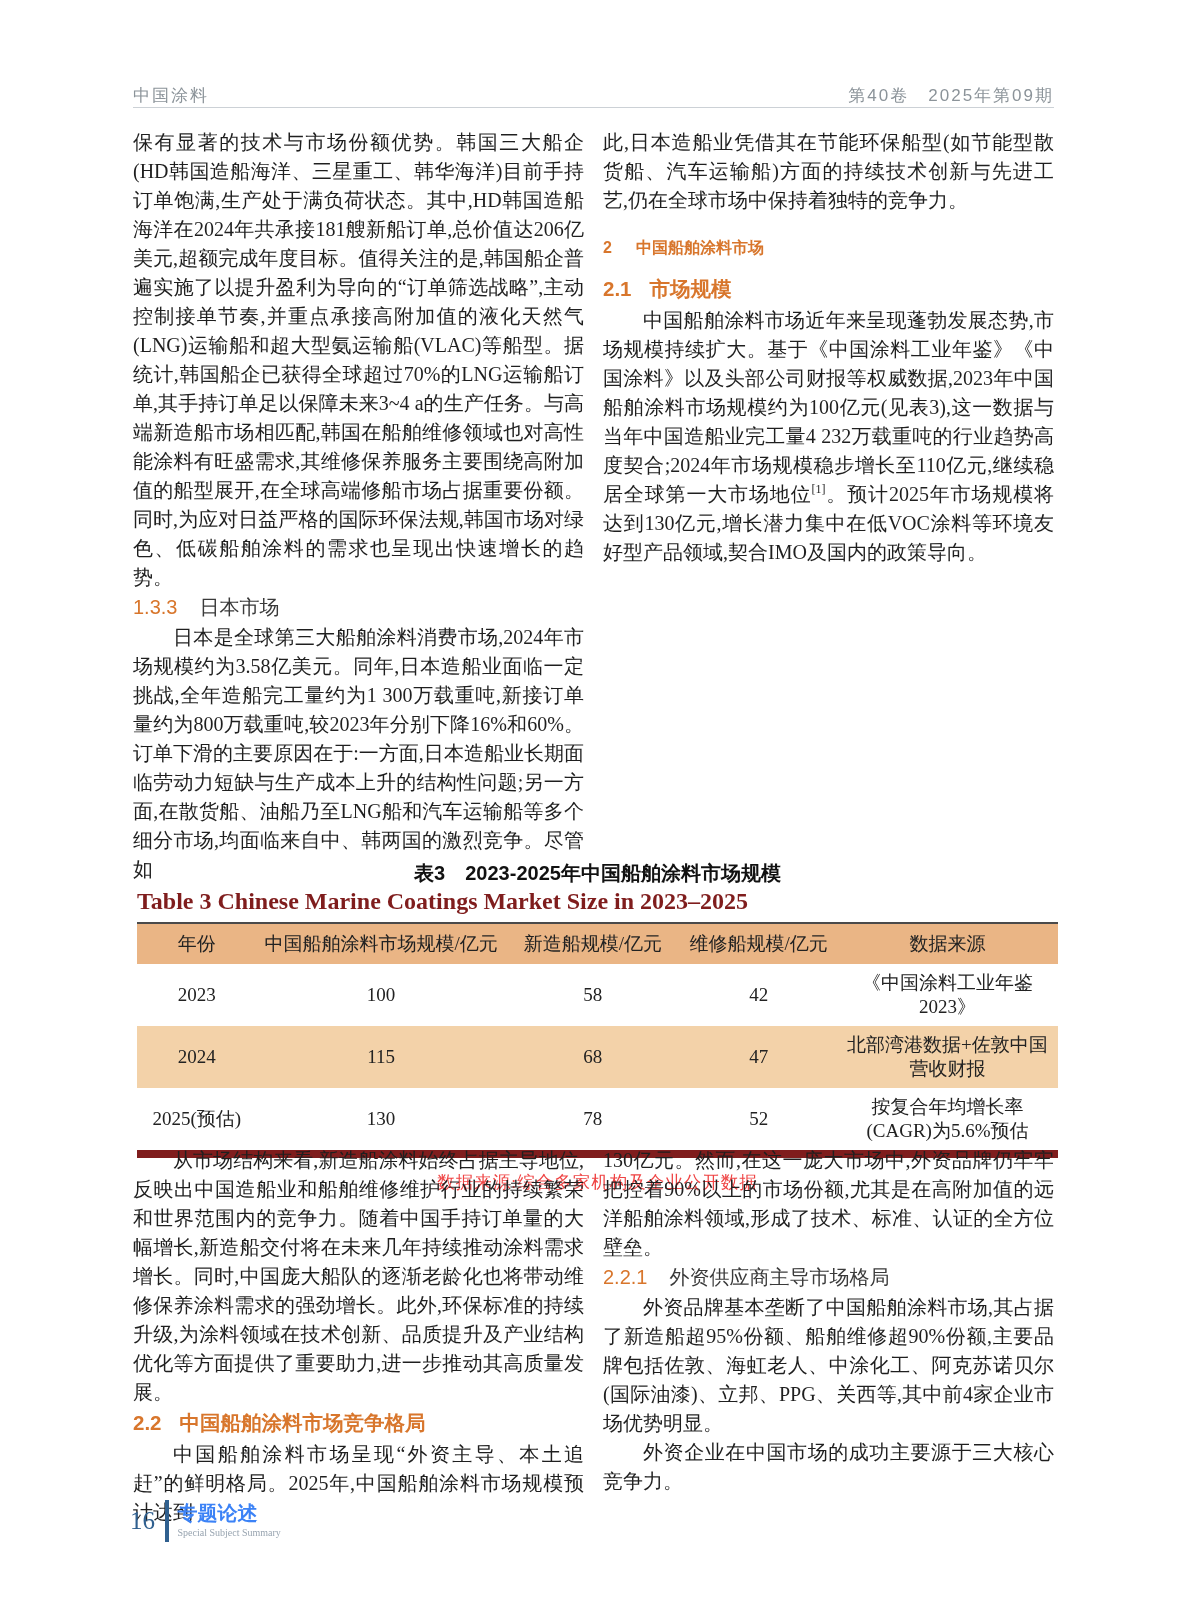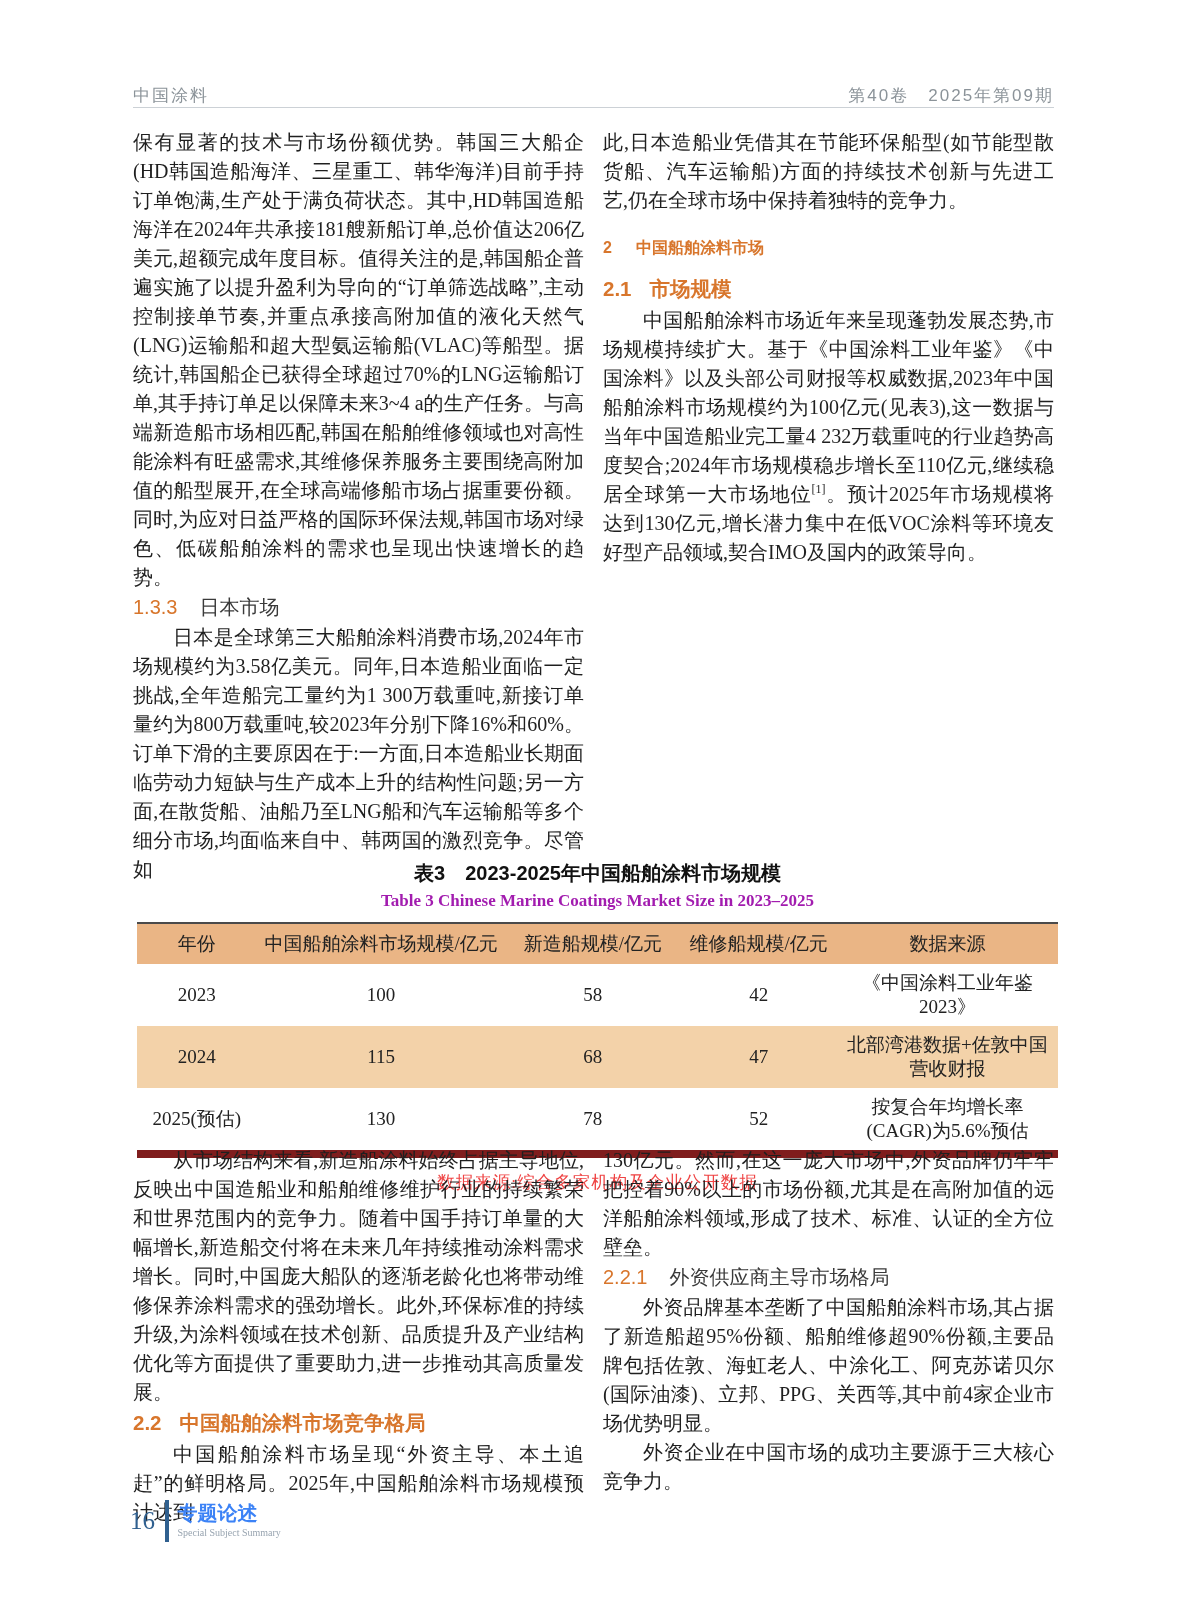--- a/index.html
+++ b/index.html
@@ -35,22 +35,22 @@
   .h-main .num{margin-right:24px;}
   .h-sub{font-family:"Liberation Sans","DejaVu Sans",sans-serif;font-weight:bold;font-size:20.5px;line-height:27px;color:#d8762c;margin:2px 0 4px 0;}
   .h-sub .num{margin-right:18px;}
   
   .table-block{position:absolute;top:860px;left:137px;width:921px;}
   .tbl-title-zh{
     text-align:center;font-family:"Liberation Sans","DejaVu Sans",sans-serif;
     font-weight:bold;font-size:20px;line-height:26px;color:#111;
   }
   .tbl-title-en{
-    text-align:center;font-family:"Liberation Serif","DejaVu Serif",serif;
-    font-weight:bold;font-size:17px;line-height:24px;color:#a21caf;margin-top:3px;
+    text-align:left;font-family:"Liberation Serif","DejaVu Serif",serif;
+    font-weight:bold;font-size:24px;line-height:24px;color:#7f1d1d;margin-top:3px;
   }
   table.data{
     width:100%;border-collapse:collapse;margin-top:9px;
     border-top:2px solid #4a4a4a;border-bottom:8px solid #7f1d1d;
     font-size:19px;line-height:24px;
   }
   table.data th{
     background:#eab585;font-weight:normal;text-align:center;
     padding:8px 4px;color:#222;
   }

